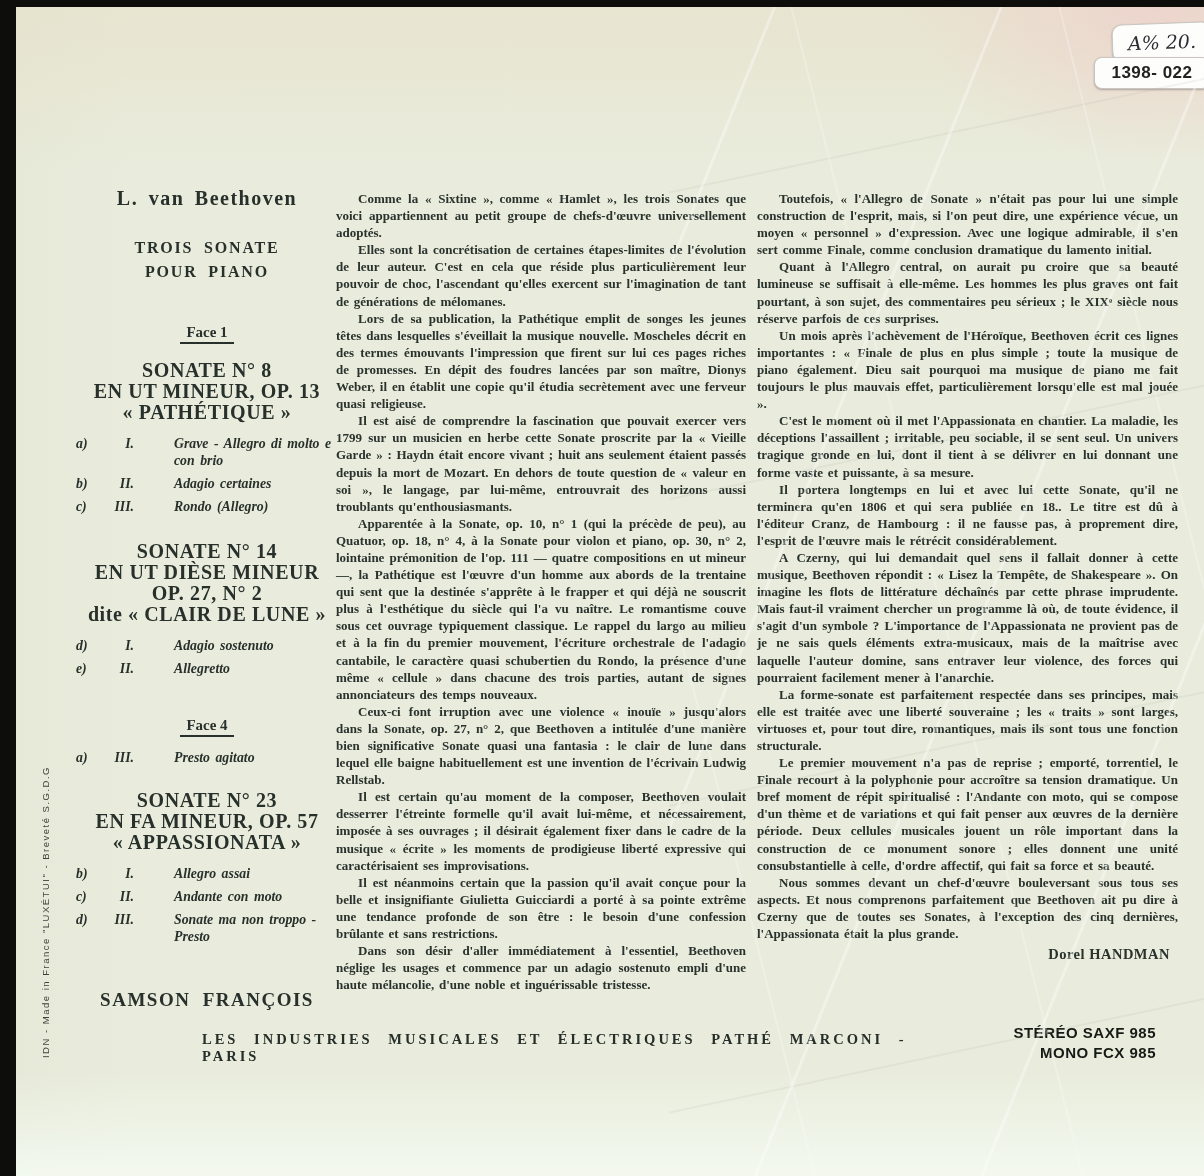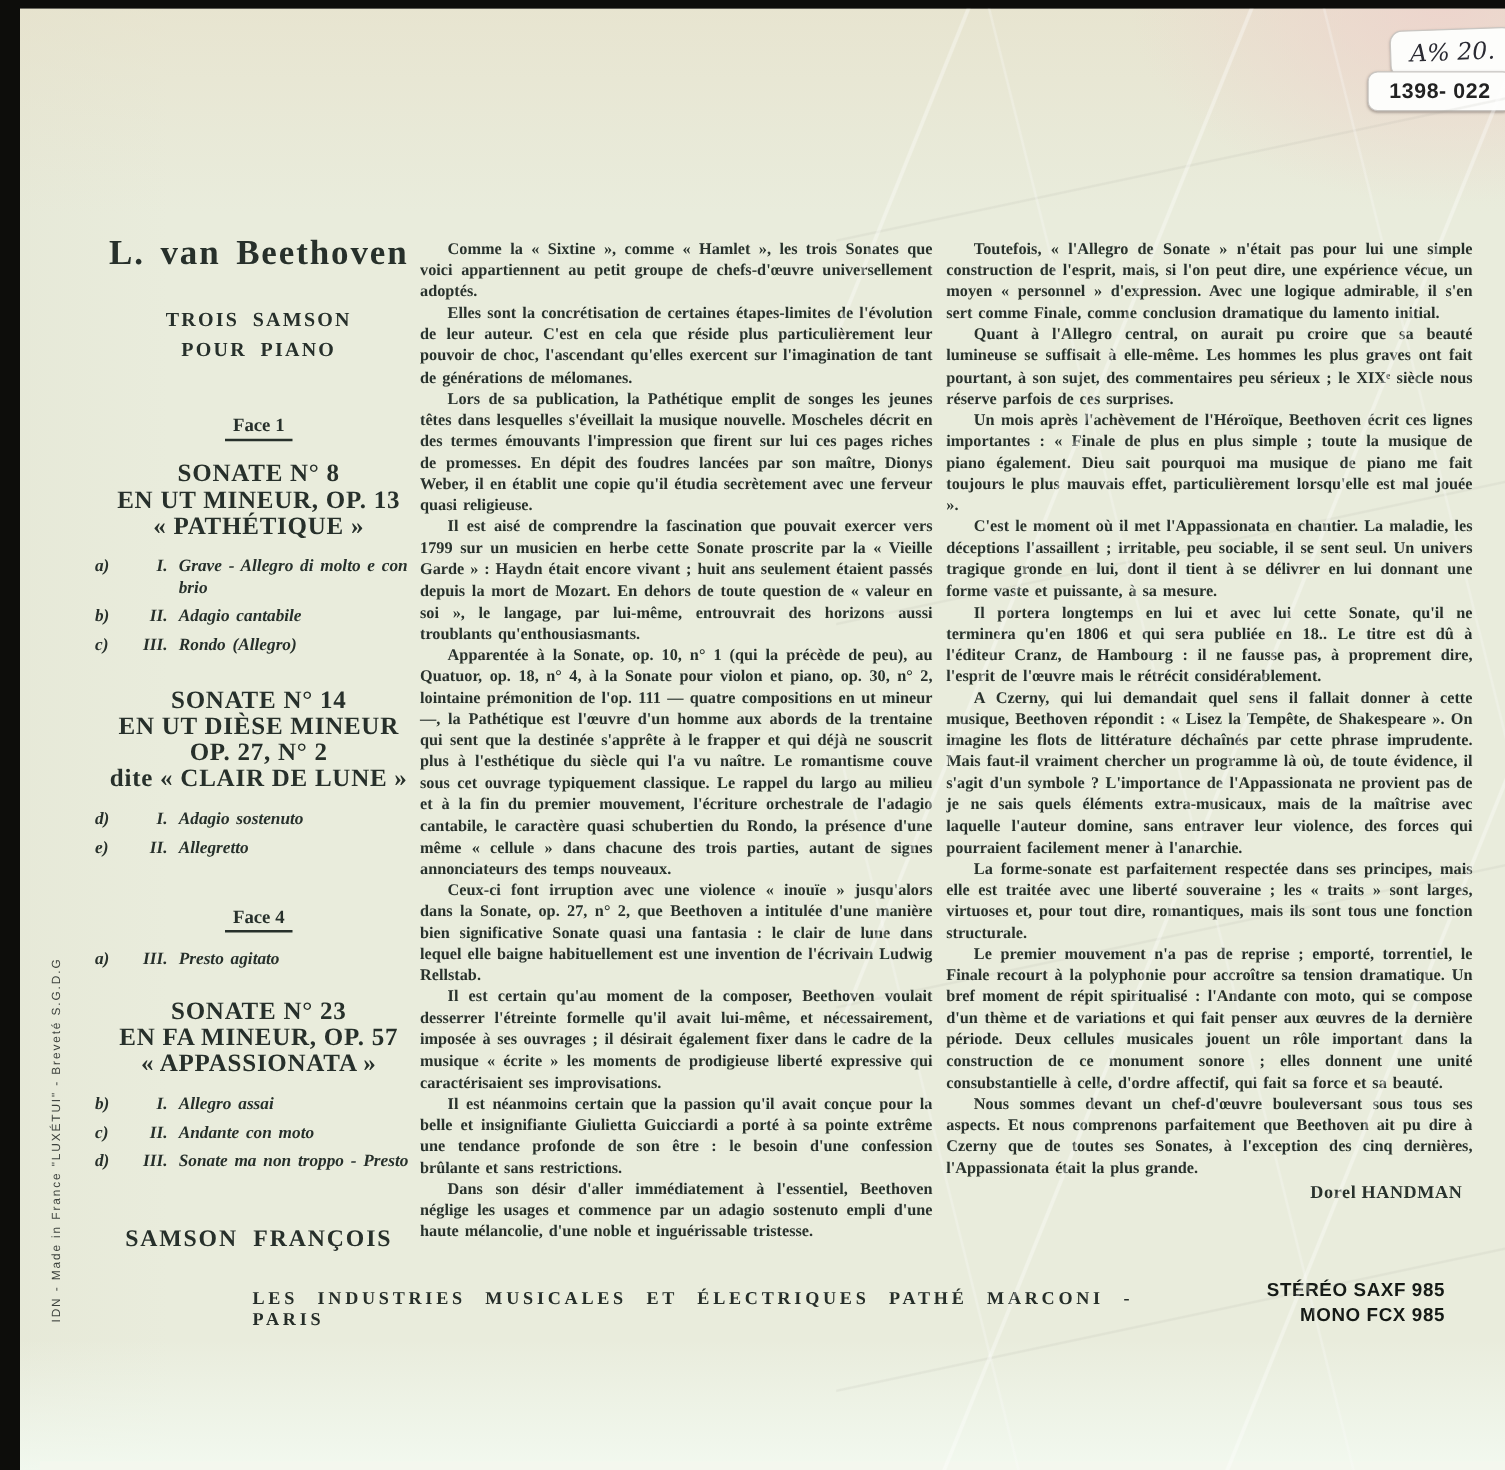--- a/index.html
+++ b/index.html
@@ -30,31 +30,31 @@
            letter-spacing:0.5px;color:#222;}
 
   
   .spine{position:absolute;left:24px;bottom:118px;
          writing-mode:vertical-rl;transform:rotate(180deg);
          font-family:"Liberation Sans", sans-serif;font-size:9.5px;letter-spacing:1.5px;
          color:#3c413c;white-space:nowrap;}
 
   
   .tracklist{position:absolute;left:60px;top:180px;width:262px;color:#27302b;text-align:center;}
-  .composer{font-size:28px;font-weight:bold;letter-spacing:1.5px;word-spacing:4px;}
+  .composer{font-size:20px;font-weight:bold;letter-spacing:1.5px;word-spacing:4px;}
   .album-title{margin-top:26px;font-size:16px;font-weight:bold;letter-spacing:1.8px;word-spacing:5px;line-height:24px;}
   .face-heading{margin-top:40px;font-size:15px;font-weight:bold;}
   .face-heading span{display:inline-block;border-bottom:2px solid #27302b;padding:0 6px 1px;}
   .sonata-heading{font-size:20px;font-weight:bold;line-height:21px;letter-spacing:0.6px;}
   .mt16{margin-top:16px;} .mt24{margin-top:24px;} .mt26{margin-top:26px;} .mt40{margin-top:40px;}
   .movements{margin-top:12px;text-align:left;}
   .mv{display:flex;font-size:13.8px;font-weight:bold;font-style:italic;line-height:17px;margin-top:6px;}
   .mv-letter{width:28px;flex:0 0 28px;font-style:italic;}
   .mv-num{width:30px;flex:0 0 30px;text-align:right;margin-right:9px;font-style:italic;}
-  .mv-title{flex:1;word-spacing:2px;}
+  .mv-title{flex:1;word-spacing:2px;margin-left:31px;}
   .performer{margin-top:44px;font-size:19px;font-weight:bold;letter-spacing:1.5px;word-spacing:6px;}
 
   
   .notes{position:absolute;top:183px;color:#29322d;text-align:justify;}
   .notes.c1{left:320px;width:410px;}
   .notes.c2{left:741px;width:421px;}
   .notes p{margin:0;font-size:13px;line-height:17.1px;font-weight:bold;text-indent:1.7em;word-spacing:1.5px;}
   .signature{margin-top:4px;text-align:right;font-size:14.5px;font-weight:bold;padding-right:8px;
              letter-spacing:0.5px;}
 
@@ -76,21 +76,21 @@
     </div>
     <div class="sticker code">
       <span>1398- 022</span>
     </div>
 
     <div class="spine">IDN - Made in France "LUXÉTUI" - Breveté S.G.D.G</div>
 
     <div class="tracklist">
       <div class="composer">L. van Beethoven</div>
       <div class="album-title">
-        <div>TROIS SAMSON</div>
+        <div>TROIS SONATE</div>
         <div>POUR PIANO</div>
       </div>
 
       <div class="face-heading">
         <span>Face 1</span>
       </div>
 
       <div class="sonata-heading mt16">
         <div>SONATE N° 8</div>
         <div>EN UT MINEUR, OP. 13</div>
@@ -98,21 +98,21 @@
       </div>
       <div class="movements">
         <div class="mv">
           <span class="mv-letter">a)</span>
           <span class="mv-num">I.</span>
           <span class="mv-title">Grave - Allegro di molto e con brio</span>
         </div>
         <div class="mv">
           <span class="mv-letter">b)</span>
           <span class="mv-num">II.</span>
-          <span class="mv-title">Adagio cantabile</span>
+          <span class="mv-title">Adagio certaines</span>
         </div>
         <div class="mv">
           <span class="mv-letter">c)</span>
           <span class="mv-num">III.</span>
           <span class="mv-title">Rondo (Allegro)</span>
         </div>
       </div>
 
       <div class="sonata-heading mt26">
         <div>SONATE N° 14</div>

